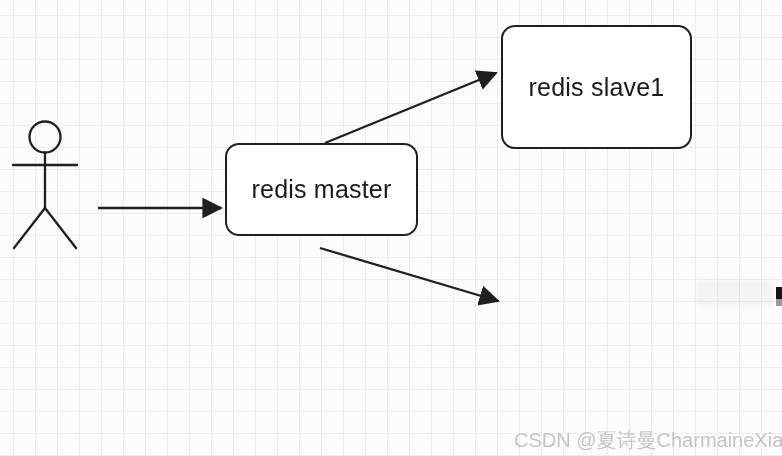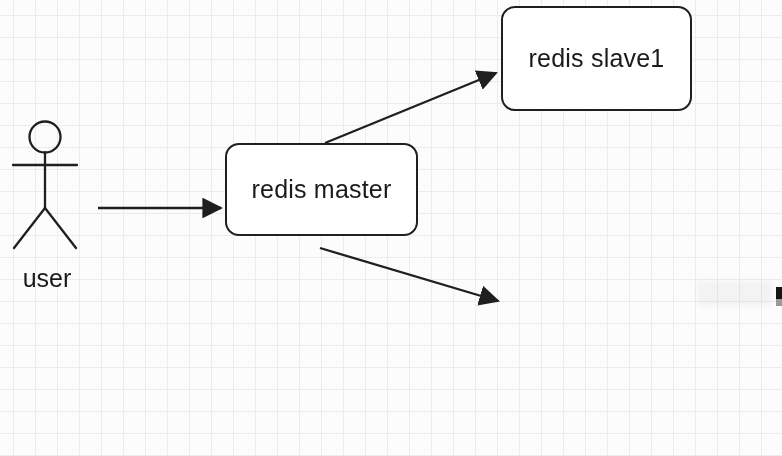--- a/index.html
+++ b/index.html
@@ -33,21 +33,21 @@
     border-radius: 14px;
     background: #ffffff;
     display: flex;
     align-items: center;
     justify-content: center;
     font-size: 25px;
     color: #1a1a1a;
     letter-spacing: 0.2px;
   }
   .node-master { left: 225px; top: 143px; width: 193px; height: 93px; }
-  .node-slave1 { left: 501px; top: 6px;  width: 191px; height: 105px; }
+  .node-slave1 { left: 501px; top: 25px;  width: 191px; height: 124px; }
   .node-slave2 { left: 502px; top: 248px; width: 191px; height: 107px; }
   .actor-label {
     position: absolute;
     left: 8px; top: 264px;
     width: 78px;
     text-align: center;
     font-size: 25px;
     color: #1a1a1a;
   }
   .watermark {
@@ -105,20 +105,20 @@
     </g>
   </svg>
 
   <div class="node node-master">
     <span>redis master</span>
   </div>
   <div class="node node-slave1">
     <span>redis slave1</span>
   </div>
 
-  <div class="actor-label">user</div>
 
   <div class="smudge"></div>
   <div class="edge-mark-black"></div>
   <div class="edge-mark-gray"></div>
 
+  <div class="watermark">CSDN @夏诗曼CharmaineXia</div>
 
 </div>
 
 </body></html>

